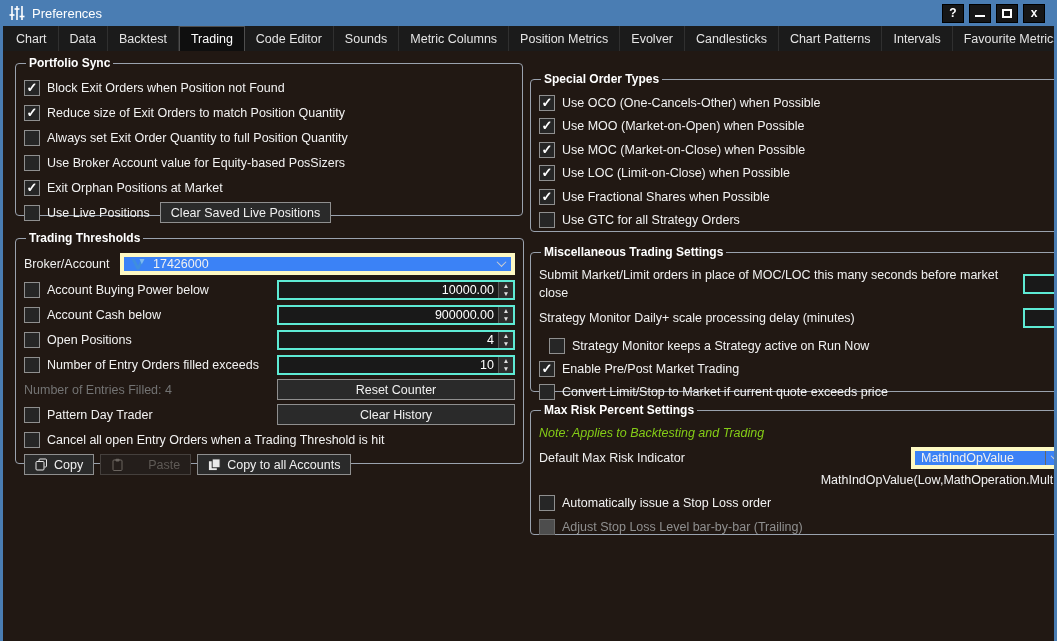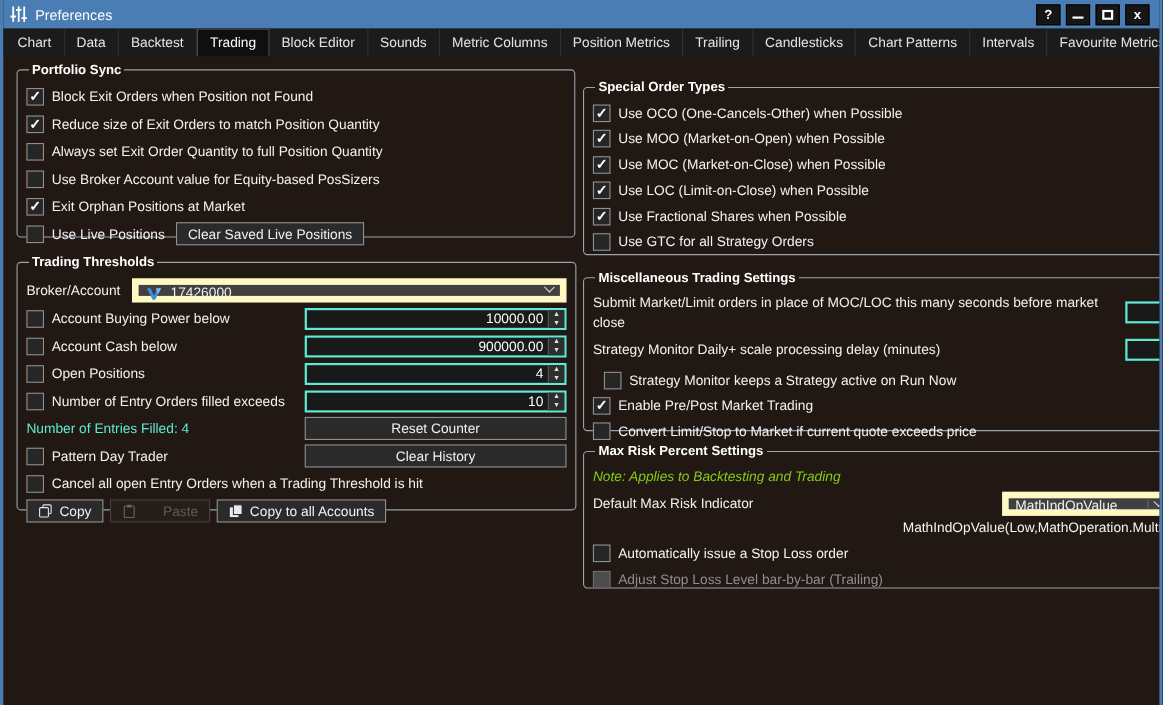--- a/index.html
+++ b/index.html
@@ -42,42 +42,42 @@
 
   
   .crow { display:flex; align-items:center; height:25px; }
   .fs-sot .crow { height:23.5px; }
   .cb { width:16px; height:16px; min-width:16px; background:#262626; border:1px solid #8f8f8f;
         display:flex; align-items:center; justify-content:center; color:#ffffff; font-size:13px;
         font-weight:bold; line-height:14px; cursor:pointer; }
   .clabel { margin-left:7px; color:#f2f2f2; }
   .crow.disabled .cb { background:#4d4d4d; border-color:#6a6a6a; }
   .crow.disabled .clabel { color:#8f8f8f; }
-  .static-label { color:#5eead4;text-align:center; }
+  .static-label { color:#737373;text-align:center; }
 
   
   .btn { background:#2a2a2a; border:1px solid #8f8f8f; color:#f0f0f0; font-family:inherit;
          font-size:12.5px; height:21px; padding:0 10px; cursor:pointer; display:inline-flex;
          align-items:center; justify-content:center; gap:6px; }
   .btn.disabled { background:#241e1b; border-color:#45403d; color:#5f5a56; cursor:default;gap:24px; }
   .btn-right { width:238px; }
 
   
   .numbox { width:238px; height:20px; display:flex; border:2px solid #5eead4; background:#191919; }
   .numbox.small { width:74px; }
   .numinput { flex:1; min-width:0; background:transparent; border:none; outline:none; color:#fff;
               text-align:right; font-family:inherit; font-size:12.5px; padding:0 4px; }
   .spin { width:15px; display:flex; flex-direction:column; background:#2e2e2e; border-left:1px solid #555; }
   .spin span { flex:1; display:flex; align-items:center; justify-content:center; font-size:6.5px;
                color:#e0e0e0; cursor:pointer; }
   .spacer { flex:1; }
 
   
-  .combo { height:22px; background:#404040; border:6px solid #fef9c3; display:flex;
-           align-items:flex-start; padding:0 6px; cursor:pointer; }
+  .combo { height:22px; background:#3b82f6; border:4px solid #fef9c3; display:flex;
+           align-items:center; padding:0 6px; cursor:pointer; }
   .broker-combo { width:395px; }
   .chev { width:7px; height:7px; border-right:1.6px solid #cfcfcf; border-bottom:1.6px solid #cfcfcf;
           transform:rotate(45deg) translate(-1px,-1px); margin-left:auto; }
   .combo2 { width:158px; padding:0; }
   .combo2 .combo-text { flex:1; padding:0 6px; }
   .chev-cell { width:20px; align-self:stretch; border-left:1px solid #666; display:flex;
                align-items:center; justify-content:center; }
   .chev-cell .chev { margin:0; transform:rotate(45deg) translate(-1px,-1px); }
   .gear-btn { width:25px; height:22px; background:#2e2e2e; border:1px solid #8f8f8f; margin-left:3px;
               color:#9a9a9a; font-size:15px; display:flex; align-items:center; justify-content:center;
@@ -123,25 +123,25 @@
         </div>
       <div class="tb-btn">x</div>
     </div>
   </div>
 
   <div class="tabbar">
     <div class="tab">Chart</div>
     <div class="tab">Data</div>
     <div class="tab">Backtest</div>
     <div class="tab active">Trading</div>
-    <div class="tab">Block Editor</div>
+    <div class="tab">Code Editor</div>
     <div class="tab">Sounds</div>
     <div class="tab">Metric Columns</div>
     <div class="tab">Position Metrics</div>
-    <div class="tab">Trailing</div>
+    <div class="tab">Evolver</div>
     <div class="tab">Candlesticks</div>
     <div class="tab">Chart Patterns</div>
     <div class="tab">Intervals</div>
     <div class="tab">Favourite Metrics</div>
   </div>
 
   <div class="col-left">
 
     <fieldset class="fs-ps">
       <legend>Portfolio Sync</legend>

